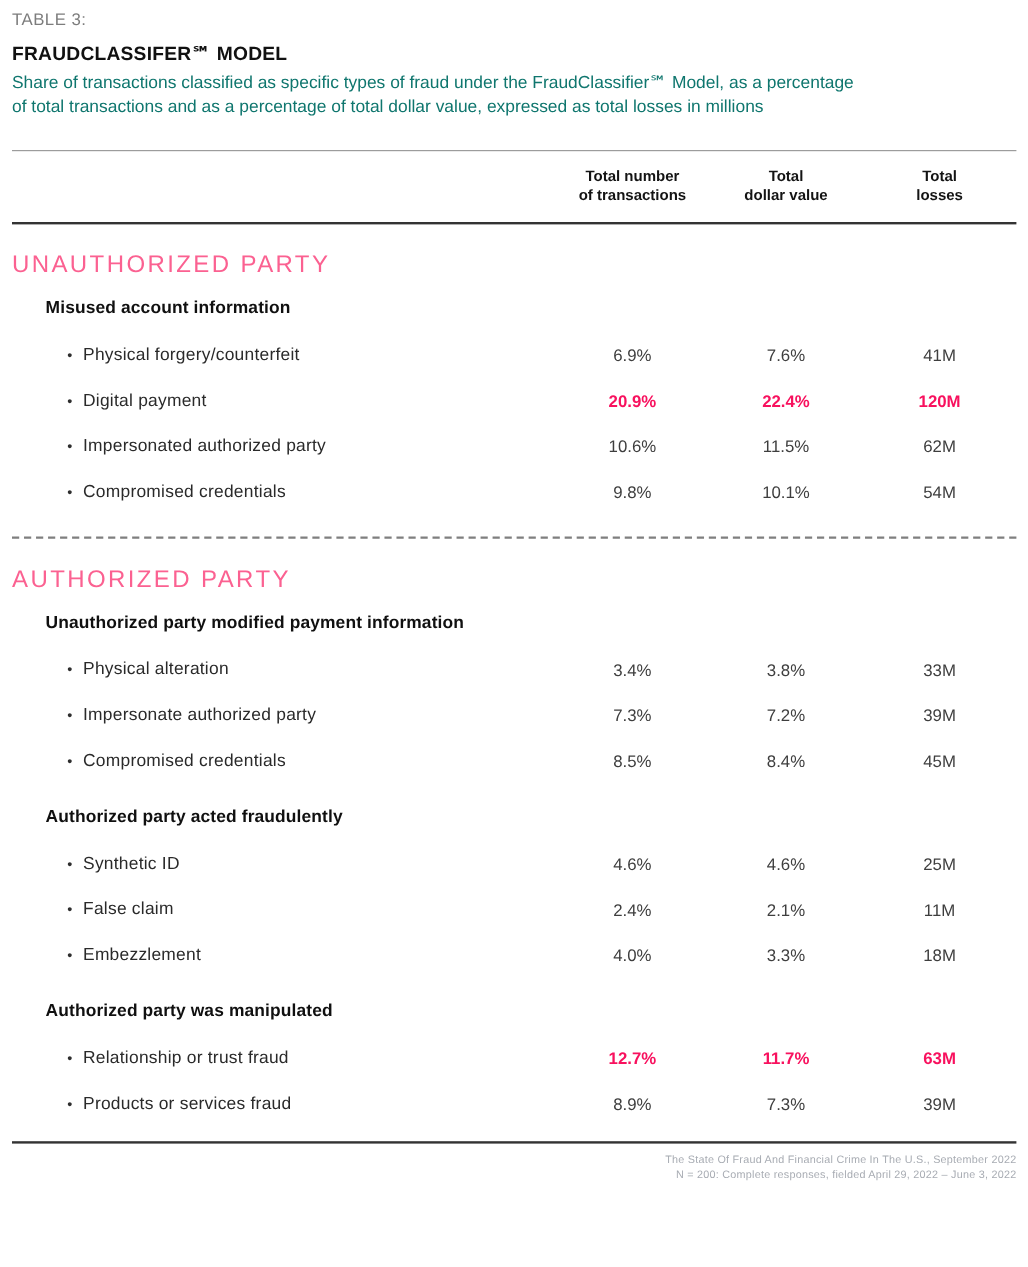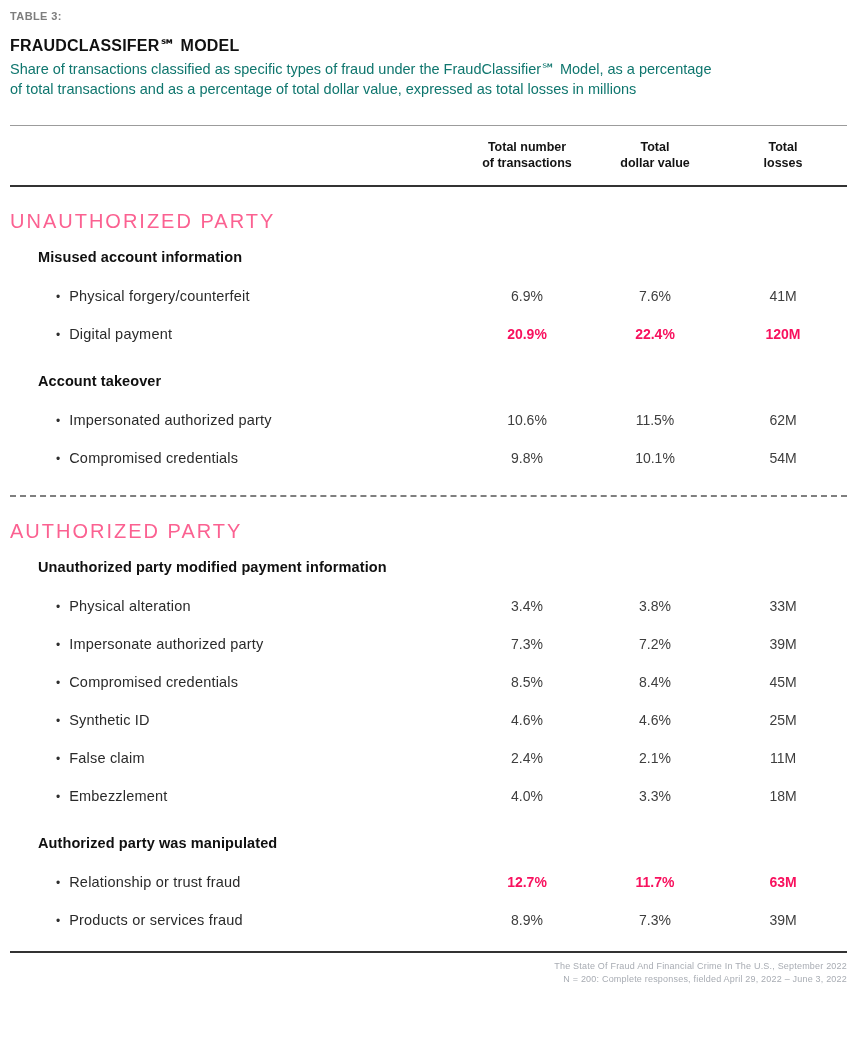--- a/index.html
+++ b/index.html
@@ -5,21 +5,21 @@
   * { margin: 0; padding: 0; box-sizing: border-box; }
   html, body { background: #ffffff; }
   body {
     width: 857px; height: 1056px;
     font-family: "Liberation Sans", "DejaVu Sans", sans-serif;
     color: #1a1a1a; overflow: hidden; position: relative;
   }
   .page { padding: 9px 10px 0 10px; }
 
   .table-label {
-    font-size: 11px; font-weight: bold; color: #7d7d7d;
+    font-size: 14px; font-weight: normal; color: #7d7d7d;
     letter-spacing: 0.4px; line-height: 14px;
   }
   .title {
     margin-top: 14px; font-size: 16px; font-weight: bold; color: #111;
     line-height: 18px; letter-spacing: 0.2px;
   }
   .subtitle {
     margin-top: 4px; font-size: 14.5px; color: #0f766e; line-height: 20px;
   }
 
@@ -108,21 +108,20 @@
   <div class="row highlight">
     <div class="row-label">
       <span class="bullet">•</span>
       <span class="label-text">Digital payment</span>
     </div>
     <div class="cell">20.9%</div>
     <div class="cell">22.4%</div>
     <div class="cell">120M</div>
   </div>
 
-  <div class="group-heading">Account takeover</div>
 
   <div class="row">
     <div class="row-label">
       <span class="bullet">•</span>
       <span class="label-text">Impersonated authorized party</span>
     </div>
     <div class="cell">10.6%</div>
     <div class="cell">11.5%</div>
     <div class="cell">62M</div>
   </div>
@@ -166,20 +165,21 @@
   <div class="row">
     <div class="row-label">
       <span class="bullet">•</span>
       <span class="label-text">Compromised credentials</span>
     </div>
     <div class="cell">8.5%</div>
     <div class="cell">8.4%</div>
     <div class="cell">45M</div>
   </div>
 
+  <div class="group-heading">Authorized party acted fraudulently</div>
 
   <div class="row">
     <div class="row-label">
       <span class="bullet">•</span>
       <span class="label-text">Synthetic ID</span>
     </div>
     <div class="cell">4.6%</div>
     <div class="cell">4.6%</div>
     <div class="cell">25M</div>
   </div>

